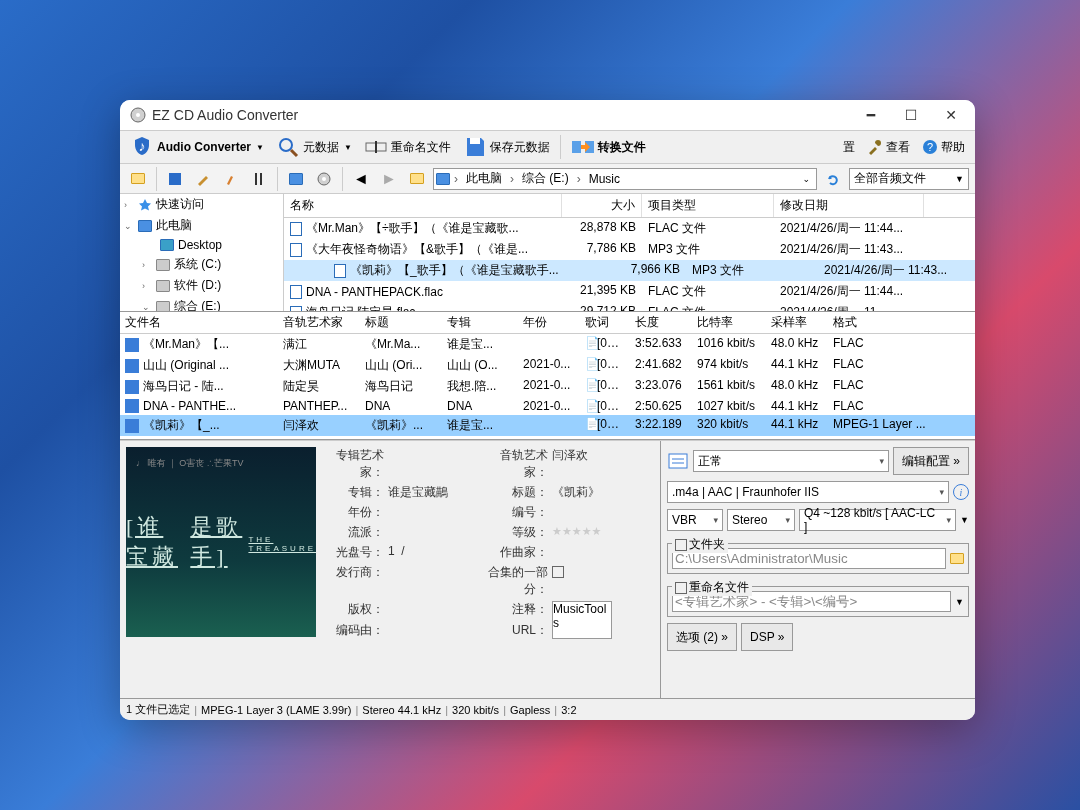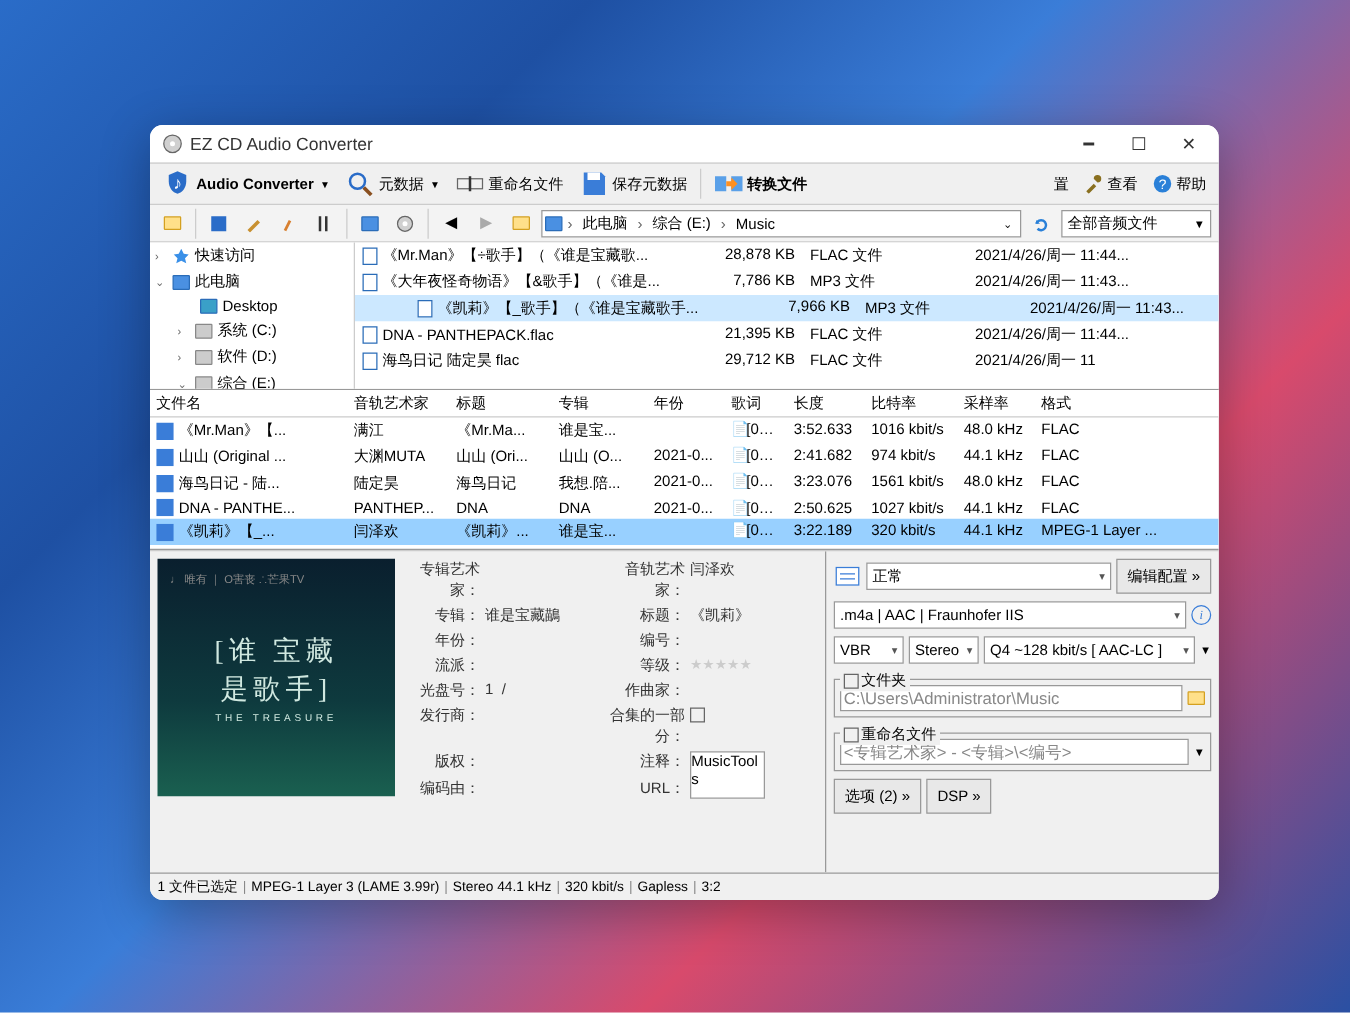--- a/index.html
+++ b/index.html
@@ -46,21 +46,21 @@
 .queue-header { display: flex; background: #fff; border-bottom: 1px solid #ccc; }
 .queue-header div, .queue-row div { padding: 2px 5px; overflow: hidden; white-space: nowrap; text-overflow: ellipsis; }
 .qc-file { width: 158px; } .qc-artist { width: 82px; } .qc-title { width: 82px; } .qc-album { width: 76px; } .qc-year { width: 62px; } .qc-lyric { width: 50px; } .qc-len { width: 62px; } .qc-br { width: 74px; } .qc-sr { width: 62px; } .qc-fmt { flex: 1; }
 .queue-row { display: flex; cursor: pointer; }
 .queue-row.selected { background: #98d0ff; }
 .queue-row .qc-file { display: flex; align-items: center; gap: 4px; }
 .tiny-icon { width: 14px; height: 14px; display: inline-block; flex-shrink: 0; }
 
 .bottom { flex: 1; display: flex; background: #f0f0f0; border-top: 1px solid #ccc; overflow: hidden; }
 .meta-pane { flex: 1; display: flex; padding: 6px; gap: 8px; font-size: 12px; }
-.album-art { width: 190px; height: 190px; background: linear-gradient(180deg, #0a1f2e 0%, #0e3a3e 60%, #1a6050 100%); color: #d0e8e0; display: flex; flex-direction: column; align-items: center; justify-content: center; font-size: 22px; position: relative; }
+.album-art { width: 190px; height: 190px; background: linear-gradient(180deg, #0a1f2e 0%, #0e3a3e 60%, #1a6050 100%); color: #d0e8e0; display: flex; flex-direction: row; align-items: center; justify-content: center; font-size: 22px; position: relative; text-decoration: underline; }
 .album-art .top-text { position: absolute; top: 10px; left: 10px; font-size: 9px; color: #888; }
 .album-art .cn { font-family: serif; }
 .meta-fields { flex: 1; display: grid; grid-template-columns: 60px 96px 60px 96px; gap: 3px 4px; align-content: start; }
 .meta-fields .lbl { text-align: right; color: #333; }
 .meta-fields .val { color: #333; overflow: hidden; white-space: nowrap; }
 .meta-fields textarea { border: 1px solid #999; font-size: 12px; width: 60px; height: 38px; resize: none; grid-column: span 1; }
 .checkbox-empty { display: inline-block; width: 12px; height: 12px; border: 1px solid #666; vertical-align: middle; }
 
 .config-pane { width: 315px; border-left: 1px solid #999; padding: 6px; font-size: 12px; display: flex; flex-direction: column; gap: 6px; }
 .cfg-row { display: flex; gap: 4px; align-items: center; }
@@ -269,20 +269,26 @@
           <span class="disk-icon"></span>
           <span>软件 (D:)</span>
         </div>
       <div class="tree-item indent1">
           <span class="expander">⌄</span>
           <span class="disk-icon"></span>
           <span>综合 (E:)</span>
         </div>
     </div>
     <div class="file-list">
+      <div class="file-header">
+        <div class="col-name">名称</div>
+        <div class="col-size">大小</div>
+        <div class="col-type">项目类型</div>
+        <div class="col-date">修改日期</div>
+      </div>
       <div id="file-rows">
           <div class="file-row">
             <div class="col-name">
               <span class="mp3-icon"></span>
               <span>《Mr.Man》【÷歌手】（《谁是宝藏歌...</span>
             </div>
             <div class="col-size">28,878 KB</div>
             <div class="col-type">FLAC 文件</div>
             <div class="col-date">2021/4/26/周一 11:44...</div>
           </div>
@@ -482,21 +488,21 @@
           </span>
         <div class="sel" style="flex:1">正常</div>
         <div class="btn">编辑配置 »</div>
       </div>
       <div class="cfg-row">
         <div class="sel" style="flex:1">.m4a  |  AAC  |  Fraunhofer IIS</div>
         <span class="info-circle">i</span>
       </div>
       <div class="cfg-row">
         <div class="sel" style="width:56px">VBR</div>
-        <div class="sel" style="width:56px">Stereo</div>
+        <div class="sel" style="width:68px">Stereo</div>
         <div class="sel" style="flex:1">Q4 ~128 kbit/s [ AAC-LC ]</div>
         <span style="font-size:9px">▼</span>
       </div>
       <div class="cfg-group">
         <div class="legend">
             <span class="checkbox-empty"></span>
             <span>文件夹</span>
           </div>
         <div class="path-box">
           <input value="C:\Users\Administrator\Music" style="">

